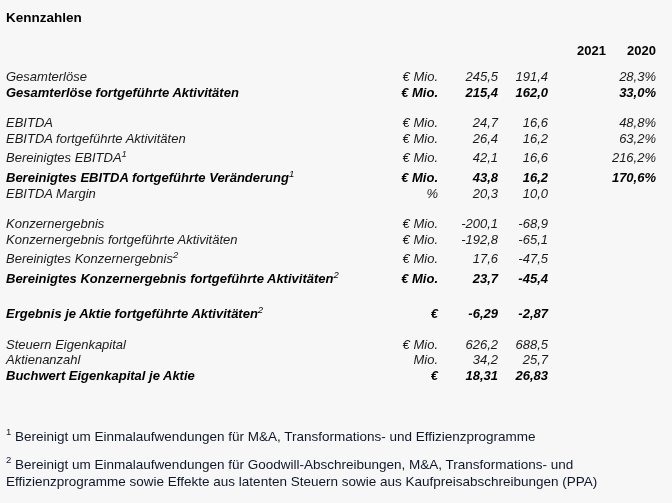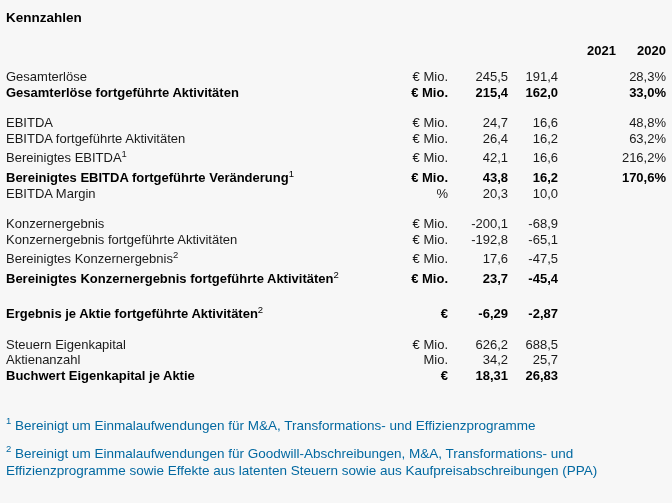--- a/index.html
+++ b/index.html
@@ -3,38 +3,38 @@
 <meta charset="utf-8">
 <style>
   html, body { margin: 0; padding: 0; }
   body {
     width: 672px; height: 503px;
     background: #f7f7f7;
     font-family: "Liberation Sans", sans-serif;
     color: #1a1a1a;
     overflow: hidden;
   }
-  .page { padding: 10px 6px 0 6px; box-sizing: border-box; }
+  .page { padding: 10px 16px 0 6px; box-sizing: border-box; }
   .title {
     font-size: 13.5px; font-weight: bold; color: #000;
     margin: 0 0 17px 0; line-height: 16px;
   }
   .hrow, .row { display: flex; align-items: baseline; }
   .row { font-size: 13px; line-height: 15.5px; }
   .hrow { font-size: 13px; line-height: 15px; font-weight: bold; color: #000; margin-bottom: 11px; }
   .label { flex: 1; text-align: left; white-space: nowrap; }
   .unit  { width: 56px;  text-align: right; white-space: nowrap; }
   .v2021 { width: 60px;  text-align: right; white-space: nowrap; }
   .v2020 { width: 50px;  text-align: right; white-space: nowrap; }
   .chg   { width: 108px; text-align: right; white-space: nowrap; }
-  .section { margin-top: 15px; }
+  .section { margin-top: 15px; font-style: italic; }
   .section:first-of-type { margin-top: 0; }
   .row.bold { font-weight: bold; color: #000; }
   sup { font-size: 9.5px; font-weight: normal; }
-  .footnotes { margin-top: 29px; font-size: 13.5px; line-height: 18px; color: #0369a1; }
+  .footnotes { margin-top: 40px; font-size: 13.5px; line-height: 18px; color: #0f172a; }
   .footnote { margin: 0 0 5px 0; max-width: 659px; }
 </style>
 </head>
 <body>
 
 <div class="page">
 
   <h1 class="title">Kennzahlen</h1>
 
   <div class="hrow">

